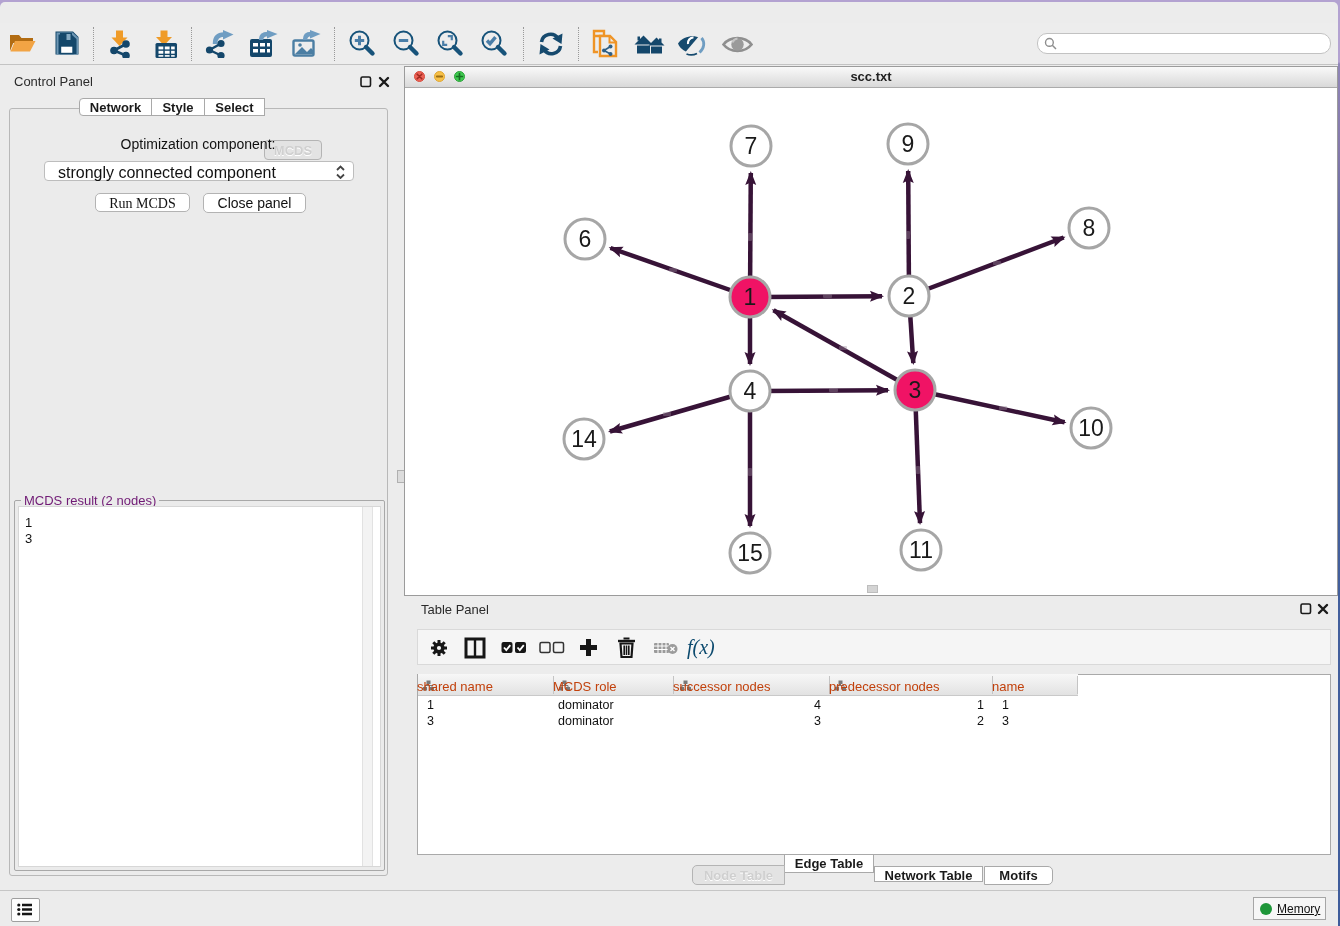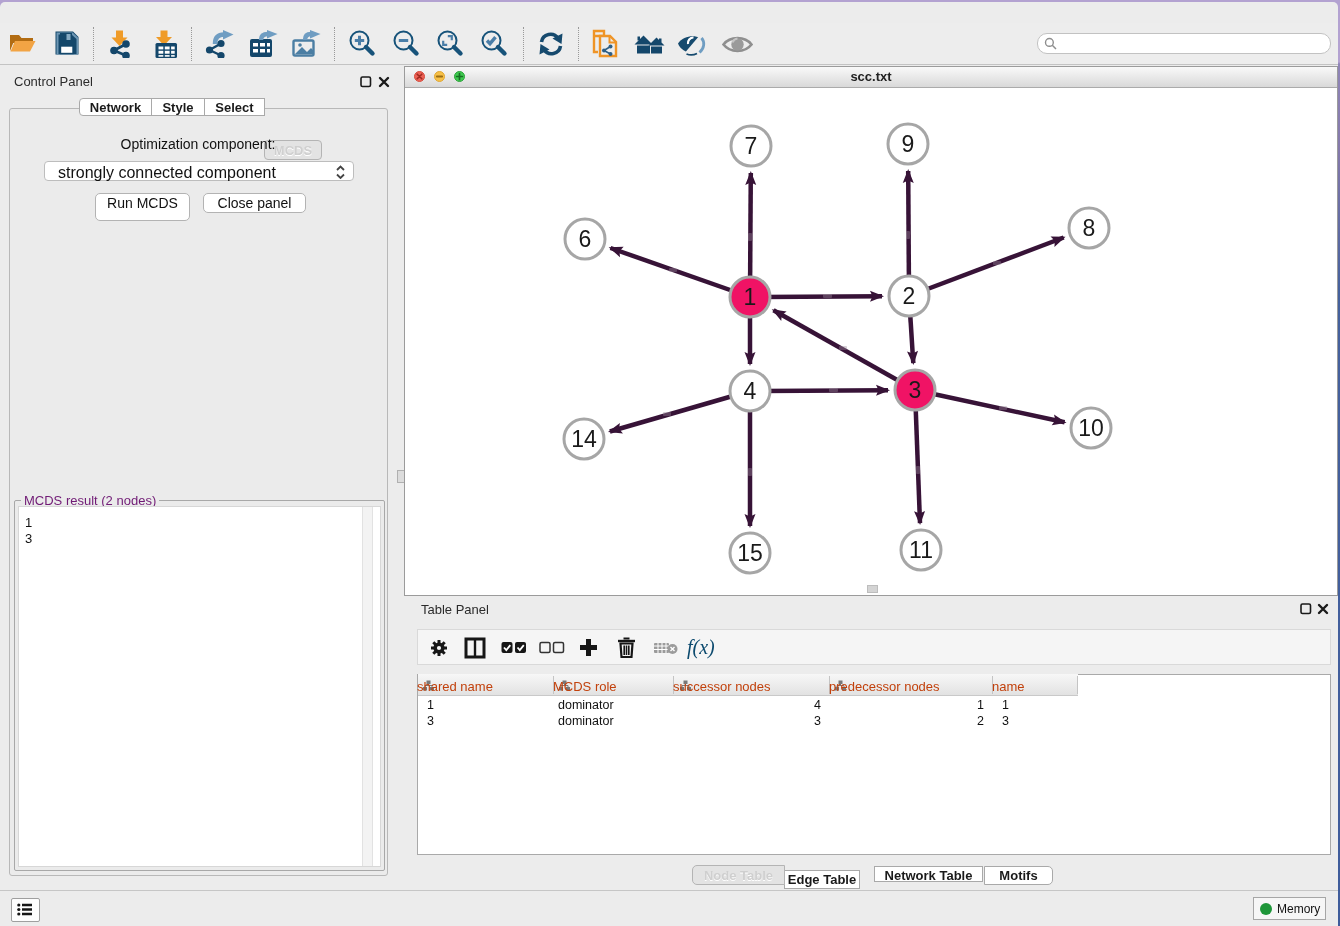--- a/index.html
+++ b/index.html
@@ -197,21 +197,21 @@
     <div class="tab" style="left:151px;top:32px;width:54px;">Style</div>
     <div class="tab" style="left:204px;top:32px;width:61px;">Select</div>
     <div style="position:absolute;left:0;top:70px;width:396px;text-align:center;font-size:14px;color:#111;">Optimization component:</div>
     <div style="position:absolute;left:44px;top:95px;width:310px;height:20px;background:#fff;border:1px solid #bdbdbd;border-radius:4px;box-sizing:border-box;">
       <span style="position:absolute;left:13px;top:2px;font-size:16px;color:#111;">strongly connected component</span>
       <svg style="position:absolute;right:7px;top:3px;" width="11" height="14" viewBox="0 0 11 14">
         <path d="M2,5 L5.5,1.5 L9,5" fill="none" stroke="#444" stroke-width="1.8"></path>
           <path d="M2,9.5 L5.5,13 L9,9.5" fill="none" stroke="#444" stroke-width="1.8"></path>
       </svg>
     </div>
-    <div class="btn" style="left:95px;top:127px;width:95px;height:28px;line-height:19px;">Run MCDS</div>
+    <div class="btn" style="left:95px;top:127px;width:95px;height:19px;line-height:19px;font-family:Liberation Serif, serif;">Run MCDS</div>
     <div class="btn" style="left:203px;top:127px;width:103px;height:20px;line-height:19px;">Close panel</div>
 
     <div style="position:absolute;left:14px;top:434px;width:369px;height:369px;border:1px solid #a8a8a8;border-radius:2px;">
       <div style="position:absolute;left:6px;top:-8px;background:#ebebeb;padding:0 3px;font-size:13px;color:#701a75;">MCDS result (2 nodes)</div>
       <div style="position:absolute;left:3px;top:5px;right:3px;bottom:3px;background:#fff;border:1px solid #d7d7d7;">
         <div style="position:absolute;left:6px;top:8px;font-size:13px;color:#111;line-height:16px;">1<br>3</div>
         <div style="position:absolute;right:7px;top:0;bottom:0;width:9px;background:#f3f3f3;border-left:1px solid #e2e2e2;border-right:1px solid #e2e2e2;"></div>
       </div>
     </div>
   </div>
@@ -390,21 +390,21 @@
         <span style="position:absolute;left:425px;width:155px;text-align:right;">1</span>
         <span style="position:absolute;left:598px;">1</span>
       </div>
     <div class="trow" style="top:115px;">
         <span style="position:absolute;left:23px;">3</span>
         <span style="position:absolute;left:154px;">dominator</span>
         <span style="position:absolute;left:269px;width:148px;text-align:right;">3</span>
         <span style="position:absolute;left:425px;width:155px;text-align:right;">2</span>
         <span style="position:absolute;left:598px;">3</span>
       </div>
-    <div class="tab" style="left:380px;top:272px;width:76px;height:19px;line-height:18px;">Edge Table</div>
+    <div class="tab" style="left:380px;top:256px;width:90px;height:19px;line-height:18px;">Edge Table</div>
     <div class="tab" style="left:470px;top:268px;width:109px;height:16px;line-height:18px;">Network Table</div>
     <div class="tab" style="left:580px;top:268px;width:69px;height:19px;line-height:18px;border-radius:0 5px 5px 0;">Motifs</div>
     <div class="tab tabsel" style="left:288px;top:267px;width:93px;height:20px;line-height:20px;border-radius:5px 0 0 5px;">Node Table</div>
   </div>
   <svg width="0" height="0" style="position:absolute;">
     <defs>
       <g id="orgch">
         <rect x="3.5" y="0.5" width="4" height="3.5" fill="#787878"></rect>
         <rect x="0" y="7" width="4" height="3.5" fill="#787878"></rect>
         <rect x="7" y="7" width="4" height="3.5" fill="#787878"></rect>
@@ -416,16 +416,16 @@
     <div style="position:absolute;left:11px;top:7px;width:27px;height:22px;background:#fdfdfd;border:1px solid #9f9f9f;border-radius:2px;">
       <svg style="position:absolute;left:5px;top:4px;" width="16" height="13" viewBox="0 0 16 13">
         <circle cx="1.8" cy="2" r="1.6" fill="#161616"></circle>
           <circle cx="1.8" cy="6.5" r="1.6" fill="#161616"></circle>
           <circle cx="1.8" cy="11" r="1.6" fill="#161616"></circle>
         <path d="M5,2 h10 M5,6.5 h10 M5,11 h10" stroke="#161616" stroke-width="2.6"></path>
       </svg>
     </div>
     <div style="position:absolute;right:12px;top:6px;width:73px;height:23px;background:#f6f6f6;border:1px solid #a6a6a6;box-sizing:border-box;">
       <div style="position:absolute;left:6px;top:5px;width:12px;height:12px;border-radius:50%;background:#1e9639;"></div>
-      <span style="position:absolute;left:23px;top:4px;font-size:12px;color:#111;">Memory</span>
+      <span style="position:absolute;left:23px;top:4px;font-size:12px;color:#111;text-decoration:underline;">Memory</span>
     </div>
   </div>
 </div>
 
 </body></html>

